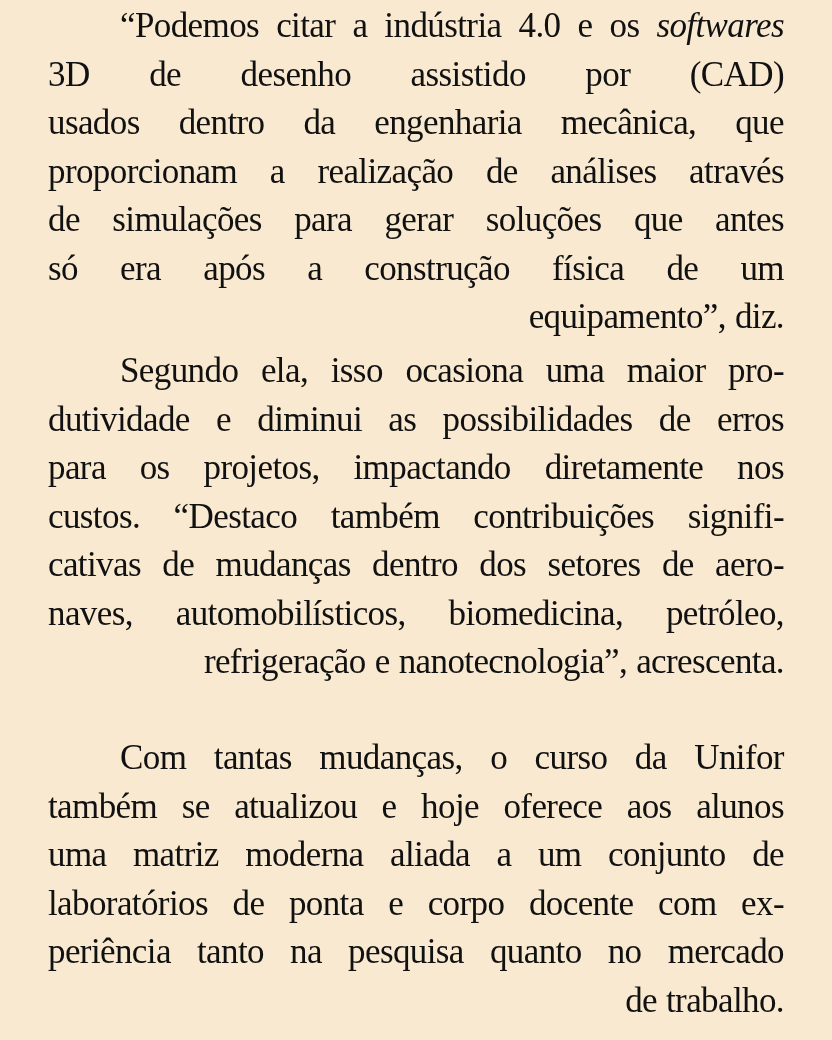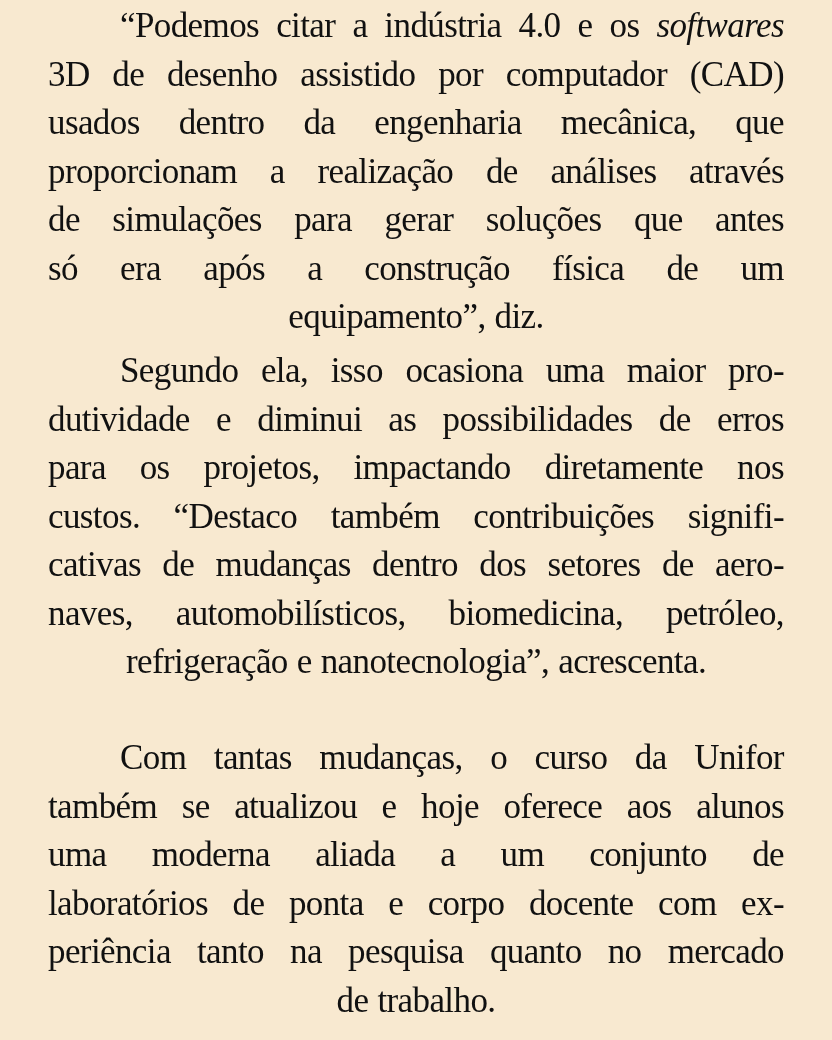--- a/index.html
+++ b/index.html
@@ -20,21 +20,21 @@
     text-align-last:justify;
     white-space:nowrap;
     letter-spacing:-0.6px;
     transform-origin:left center;
   }
   .line.indent { padding-left:72px; }
   .line.last { text-align-last:left; }
   em { font-style:italic; }
   
   .jl { display:flex; justify-content:space-between; }
-  .jl.last { justify-content:center; gap:9px; }
+  .jl.last { justify-content:flex-end; gap:9px; }
 </style>
 </head>
 <body>
 
 <div class="page">
   <div class="para" style="top:2px;">
       <div class="line jl indent">
         <span>“Podemos</span>
         <span>citar</span>
         <span>a</span>
@@ -43,21 +43,20 @@
         <span>e</span>
         <span>os</span>
         <em>softwares</em>
       </div>
       <div class="line jl">
         <span>3D</span>
         <span>de</span>
         <span>desenho</span>
         <span>assistido</span>
         <span>por</span>
-        <span>computador</span>
         <span>(CAD)</span>
       </div>
       <div class="line jl">
         <span>usados</span>
         <span>dentro</span>
         <span>da</span>
         <span>engenharia</span>
         <span>mecânica,</span>
         <span>que</span>
       </div>
@@ -165,20 +164,21 @@
         <span>se</span>
         <span>atualizou</span>
         <span>e</span>
         <span>hoje</span>
         <span>oferece</span>
         <span>aos</span>
         <span>alunos</span>
       </div>
       <div class="line jl">
         <span>uma</span>
+        <span>matriz</span>
         <span>moderna</span>
         <span>aliada</span>
         <span>a</span>
         <span>um</span>
         <span>conjunto</span>
         <span>de</span>
       </div>
       <div class="line jl">
         <span>laboratórios</span>
         <span>de</span>

